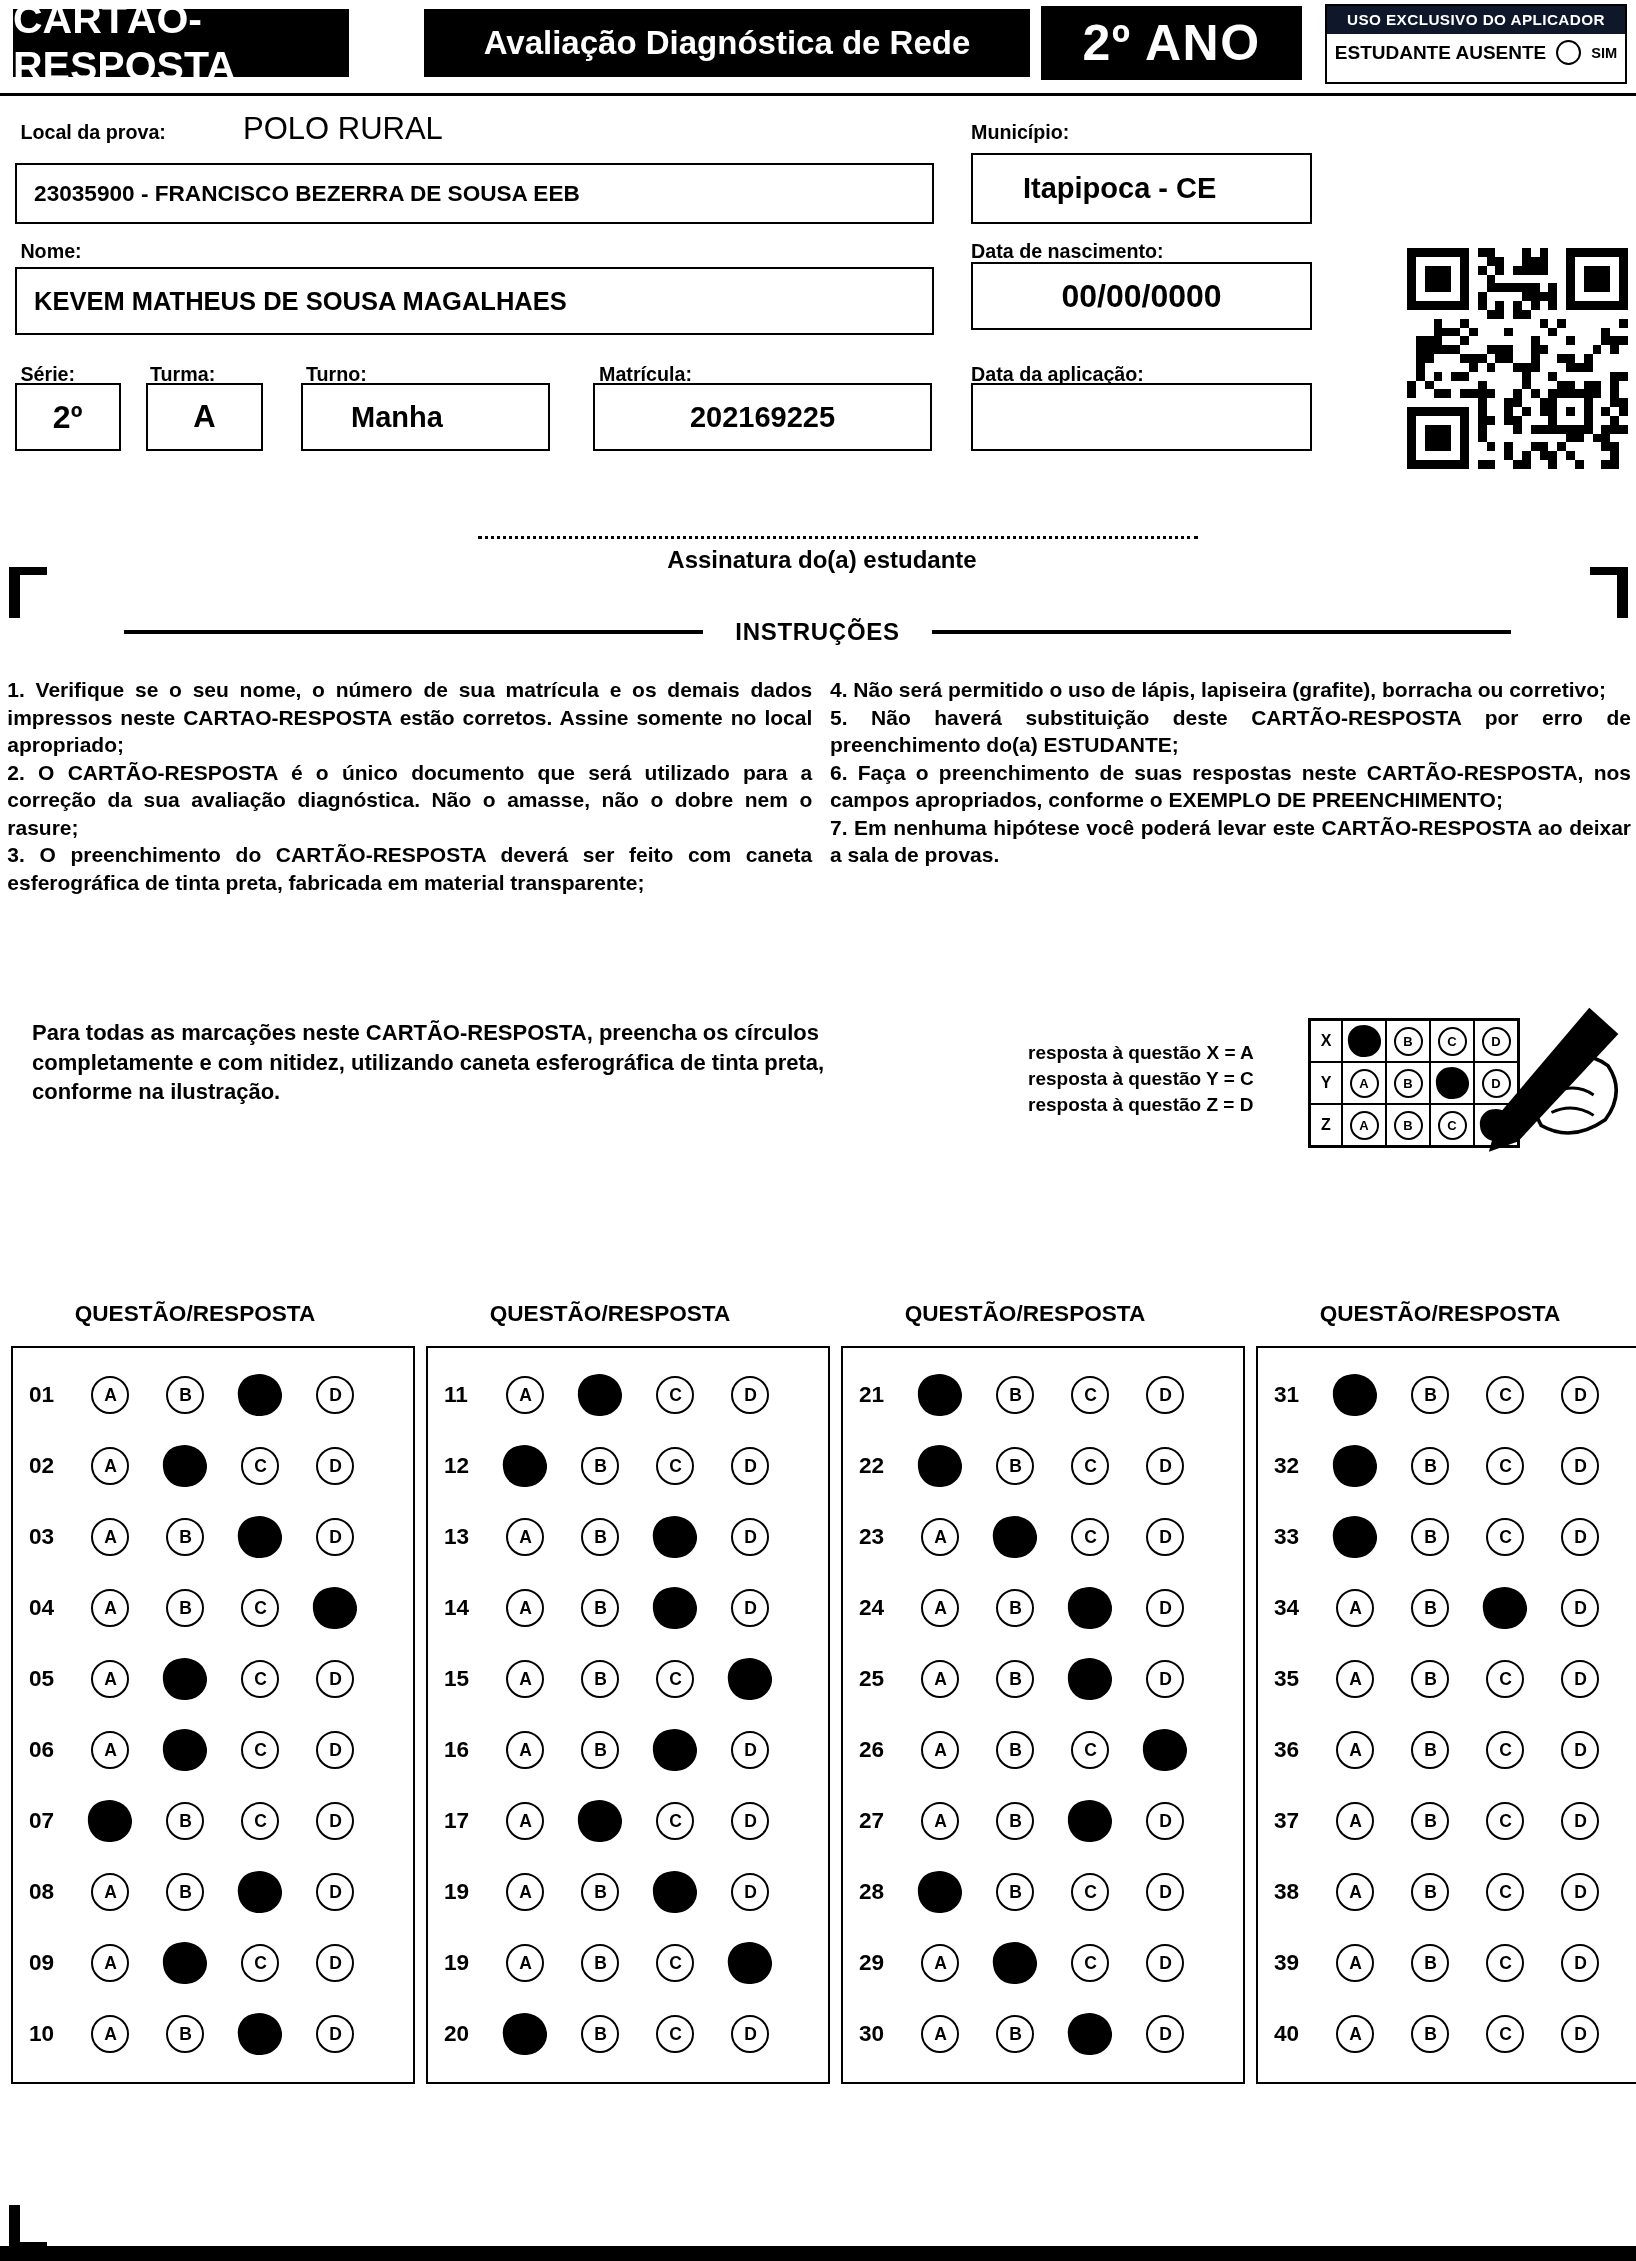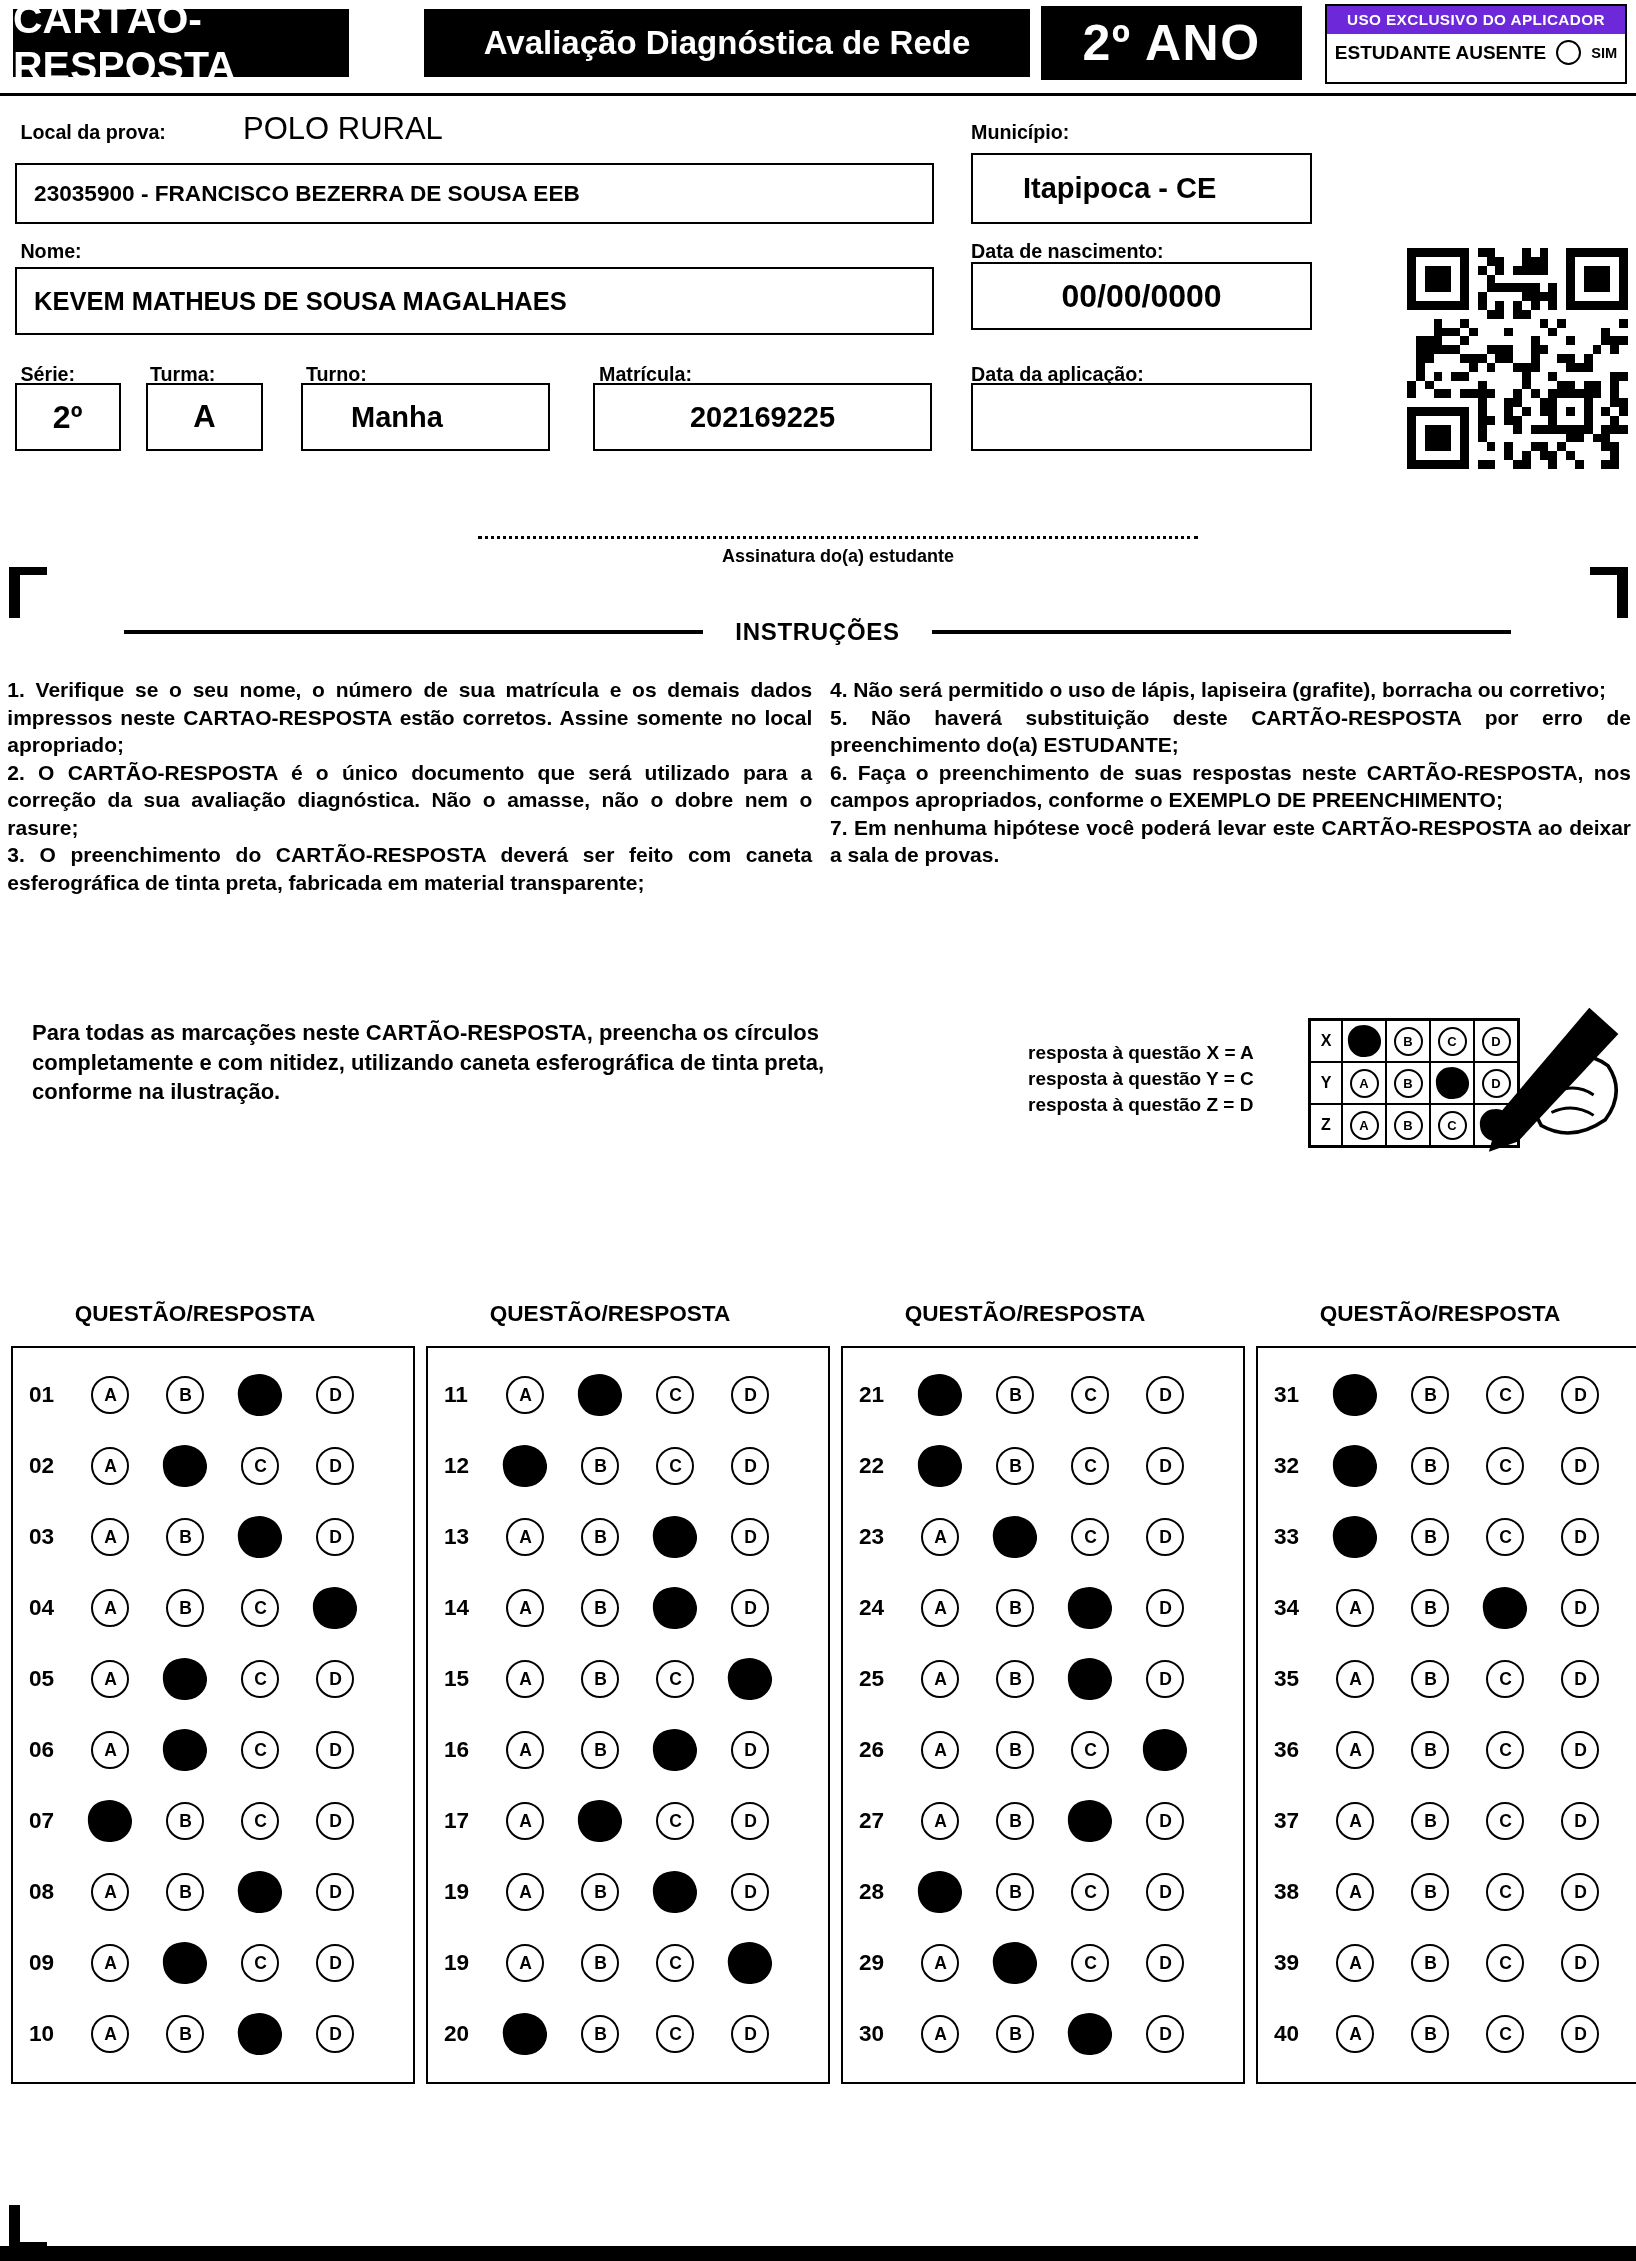--- a/index.html
+++ b/index.html
@@ -10,21 +10,21 @@
     font-family:"Liberation Sans", sans-serif;
   }
   .abs { position:absolute; }
   .black-box { background:#000; color:#fff; display:flex; align-items:center; justify-content:center; font-weight:bold; }
 
   
   .h-title   { left:13px;  top:8.7px; width:336px; height:68px; font-size:41px; }
   .h-sub     { left:424px; top:8.7px; width:606px; height:68px; font-size:33px; }
   .h-grade   { left:1041px; top:5.8px; width:261px; height:74px; font-size:50px; letter-spacing:1.5px; }
   .applicator{ left:1325px; top:4.4px; width:302px; height:80px; border:2.2px solid #000; background:#fff; }
-  .app-bar   { height:28px; background:#6d28d9; color:#fff; font-weight:bold; font-size:15.3px;
+  .app-bar   { height:28px; background:#0f172a; color:#fff; font-weight:bold; font-size:15.3px;
                display:flex; align-items:center; justify-content:center; letter-spacing:0.4px; }
   .absent-row{ height:37px; display:flex; align-items:center; justify-content:center; gap:10px;
                font-weight:800; font-size:19px; }
   .absent-circle { width:25px; height:25px; border:2.2px solid #000; border-radius:50%; display:inline-block; }
   .absent-sim { font-size:14.6px; font-weight:800; }
   .header-rule { left:0; top:93px; width:1636px; height:2.9px; background:#000; }
 
   
   .flabel { font-weight:bold; font-size:19.7px; }
   .fbox { border:2.9px solid #000; display:flex; align-items:center; font-weight:bold; background:#fff; }
@@ -44,21 +44,21 @@
   .lbl-turno { left:306px; top:363px; }
   .box-turno { left:301px; top:383px; width:249px; height:68px; font-size:29px; padding-left:48px; }
   .lbl-matricula { left:599px; top:363px; }
   .box-matricula { left:593px; top:383px; width:339px; height:68px; font-size:29px; justify-content:center; }
   .lbl-aplicacao { left:971px; top:363px; }
   .box-aplicacao { left:971px; top:383px; width:341px; height:68px; }
   .qr { left:1407px; top:248px; width:221px; height:221px; }
 
   
   .sig-line  { left:478px; top:536px; width:720px; border-top:3.6px dotted #000; }
-  .sig-label { left:478px; top:546px; width:720px; text-align:center; font-size:18px; font-weight:bold; }
+  .sig-label { left:462px; top:546px; width:720px; text-align:center; font-size:24px; font-weight:bold; }
 
   
   .bk-tl { left:8.7px;  top:567px;  width:38px; height:51px; border-left:11px solid #000; border-top:8px solid #000; }
   .bk-tr { left:1590px; top:567px; width:38px; height:51px; border-right:11px solid #000; border-top:8px solid #000; }
   .bk-bl { left:8.7px;  top:2205px; width:38px; height:45px; border-left:11px solid #000; border-bottom:8px solid #000; }
 
   
   .instr-head { left:124px; top:618px; width:1387px; display:flex; align-items:center; }
   .instr-head .line { flex:1; height:4.4px; background:#000; }
   .instr-head .t { margin:0 32px; font-size:24px; font-weight:bold; letter-spacing:0.7px;text-align:center; }

